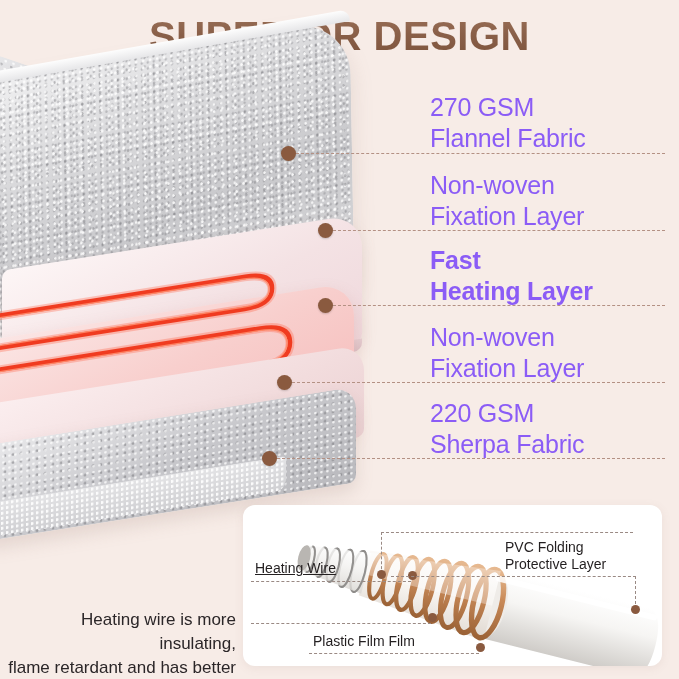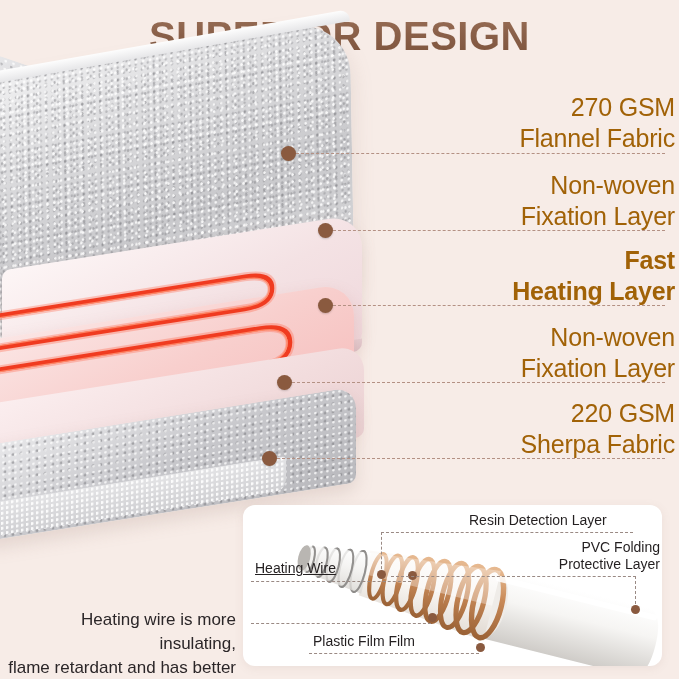--- a/index.html
+++ b/index.html
@@ -113,26 +113,25 @@
     background:
       radial-gradient(circle at 20% 50%, rgba(255,255,255,.9) 0 1.2px, transparent 1.8px),
       linear-gradient(180deg,#e4e4e6,#cfcfd2);
     background-size:5px 5px,100% 100%;
   }
 
   
   .callout{position:absolute;}
   .callout .ctext{
     position:absolute;
-    color:#a16207;
+    color:#8b5cf6;
     font-size:25px;
     line-height:31px;
     white-space:pre-line;
     letter-spacing:-0.2px;
-    text-align:right;
   }
   .dash{
     position:absolute;height:0;
     border-top:1.6px dashed #b49184;
   }
   .dot{
     position:absolute;width:15px;height:15px;border-radius:50%;
     background:#8a5a3f;
     box-shadow:0 1px 2px rgba(0,0,0,.18);
   }
@@ -299,26 +298,25 @@
         </g>
 
         <path d="M250,68 L410,68" stroke="#ffffff" stroke-width="6" opacity="0.85" stroke-linecap="round" fill="none"></path>
       </g>
     </svg>
 
     <div class="ilabel" style="left:12px;top:55px;text-decoration:underline;">Heating Wire</div>
     <div class="idash" style="left:8px;top:76px;width:160px;"></div>
     <div class="idot" style="left:165px;top:66px;"></div>
 
-    <div class="ilabel" style="left:226px;top:7px;">Resin Detection Layer</div>
     <div class="idash" style="left:138px;top:27px;width:252px;"></div>
     <div class="idashv" style="left:138px;top:27px;height:42px;"></div>
     <div class="idot" style="left:134px;top:65px;"></div>
 
-    <div class="ilabel" style="left:262px;top:34px;width:155px;text-align:right;">PVC Folding
+    <div class="ilabel" style="left:262px;top:34px;width:155px;text-align:left;">PVC Folding
 Protective Layer</div>
     <div class="idash" style="left:148px;top:71px;width:245px;"></div>
     <div class="idashv" style="left:392px;top:71px;height:33px;"></div>
     <div class="idot" style="left:388px;top:100px;"></div>
 
     <div class="idash" style="left:8px;top:118px;width:180px;"></div>
     <div class="idot" style="left:185px;top:108px;"></div>
 
     <div class="ilabel" style="left:70px;top:128px;">Plastic Film Film</div>
     <div class="idash" style="left:66px;top:148px;width:170px;"></div>

